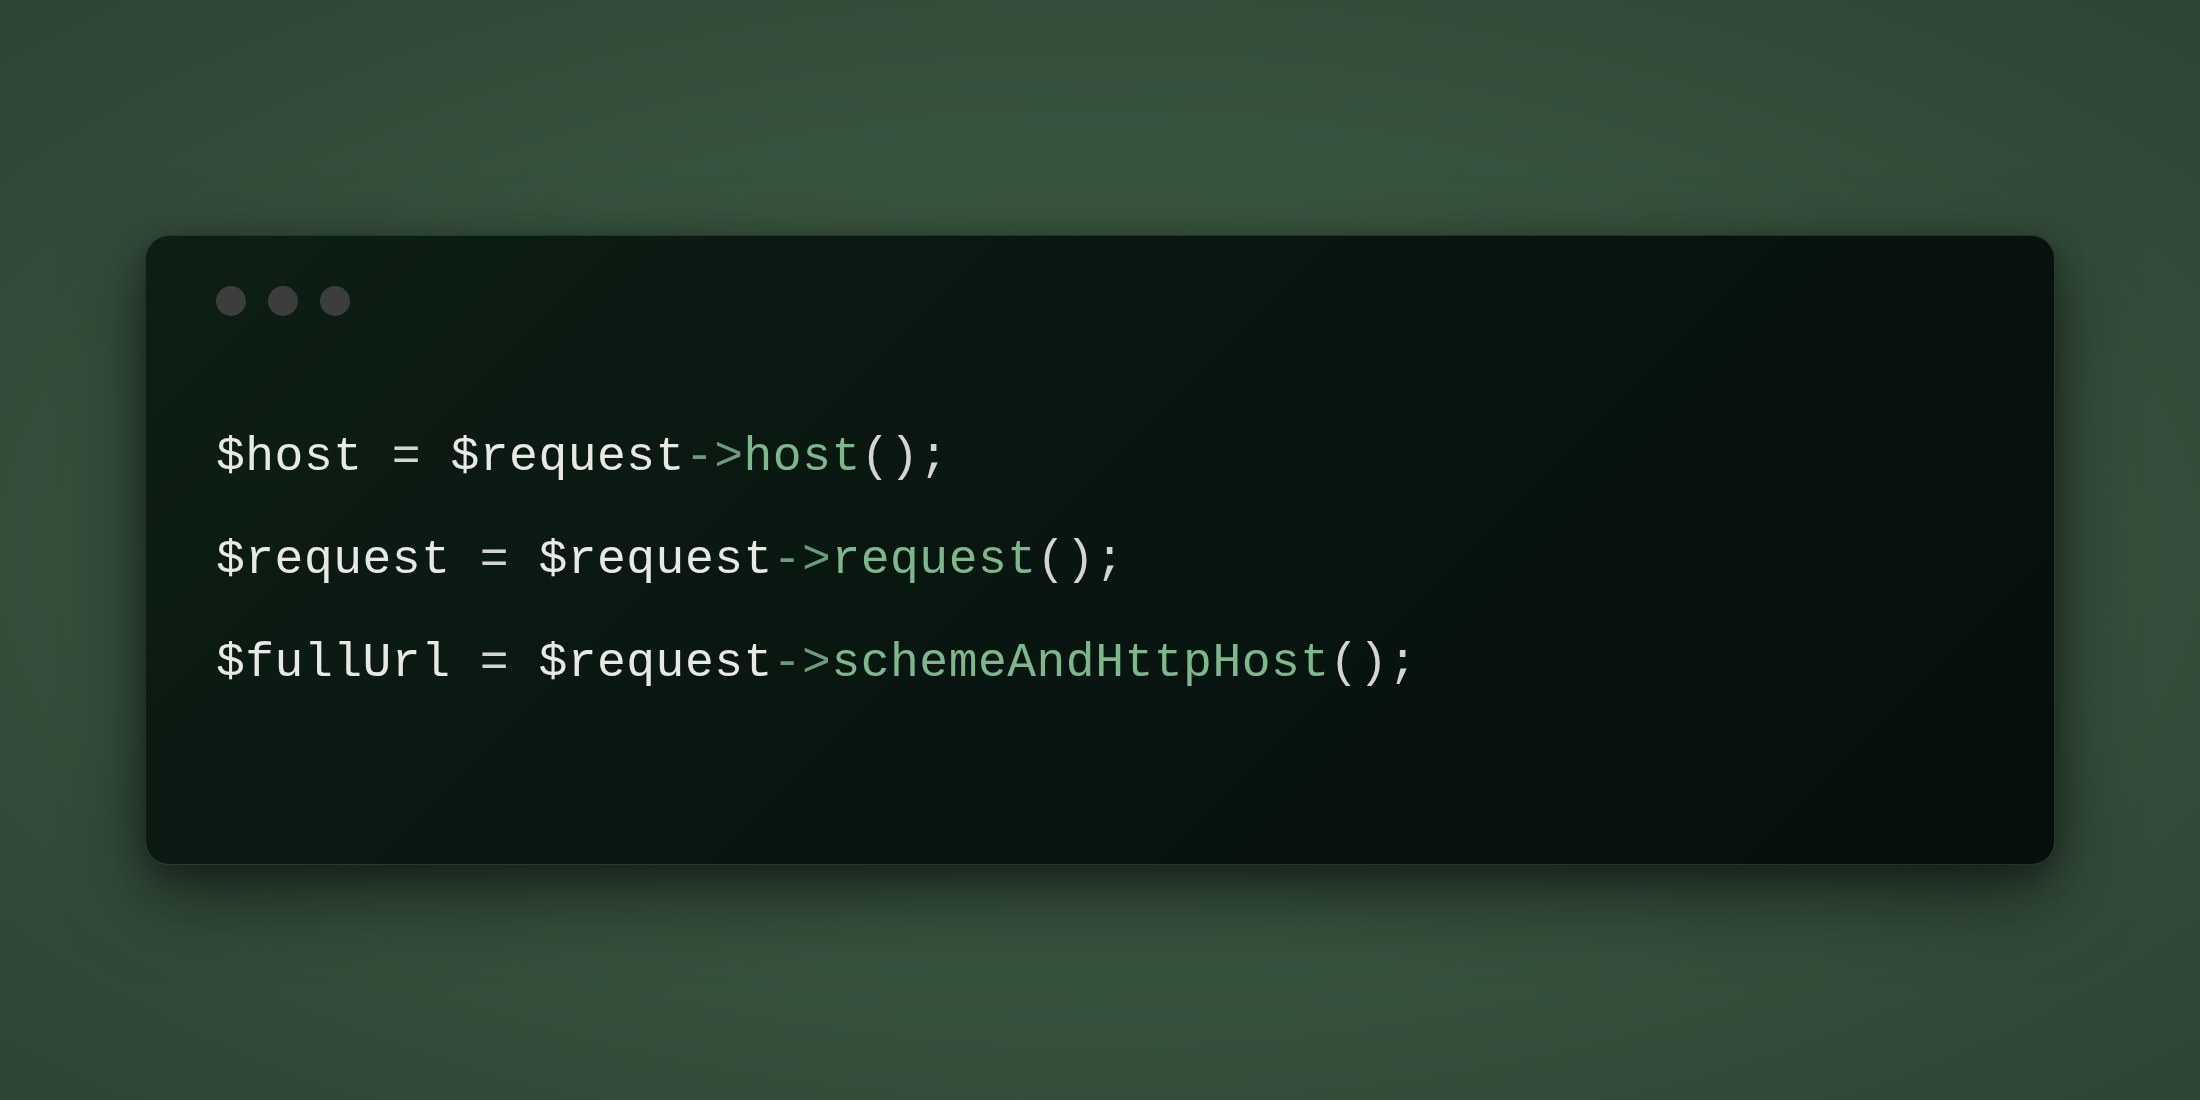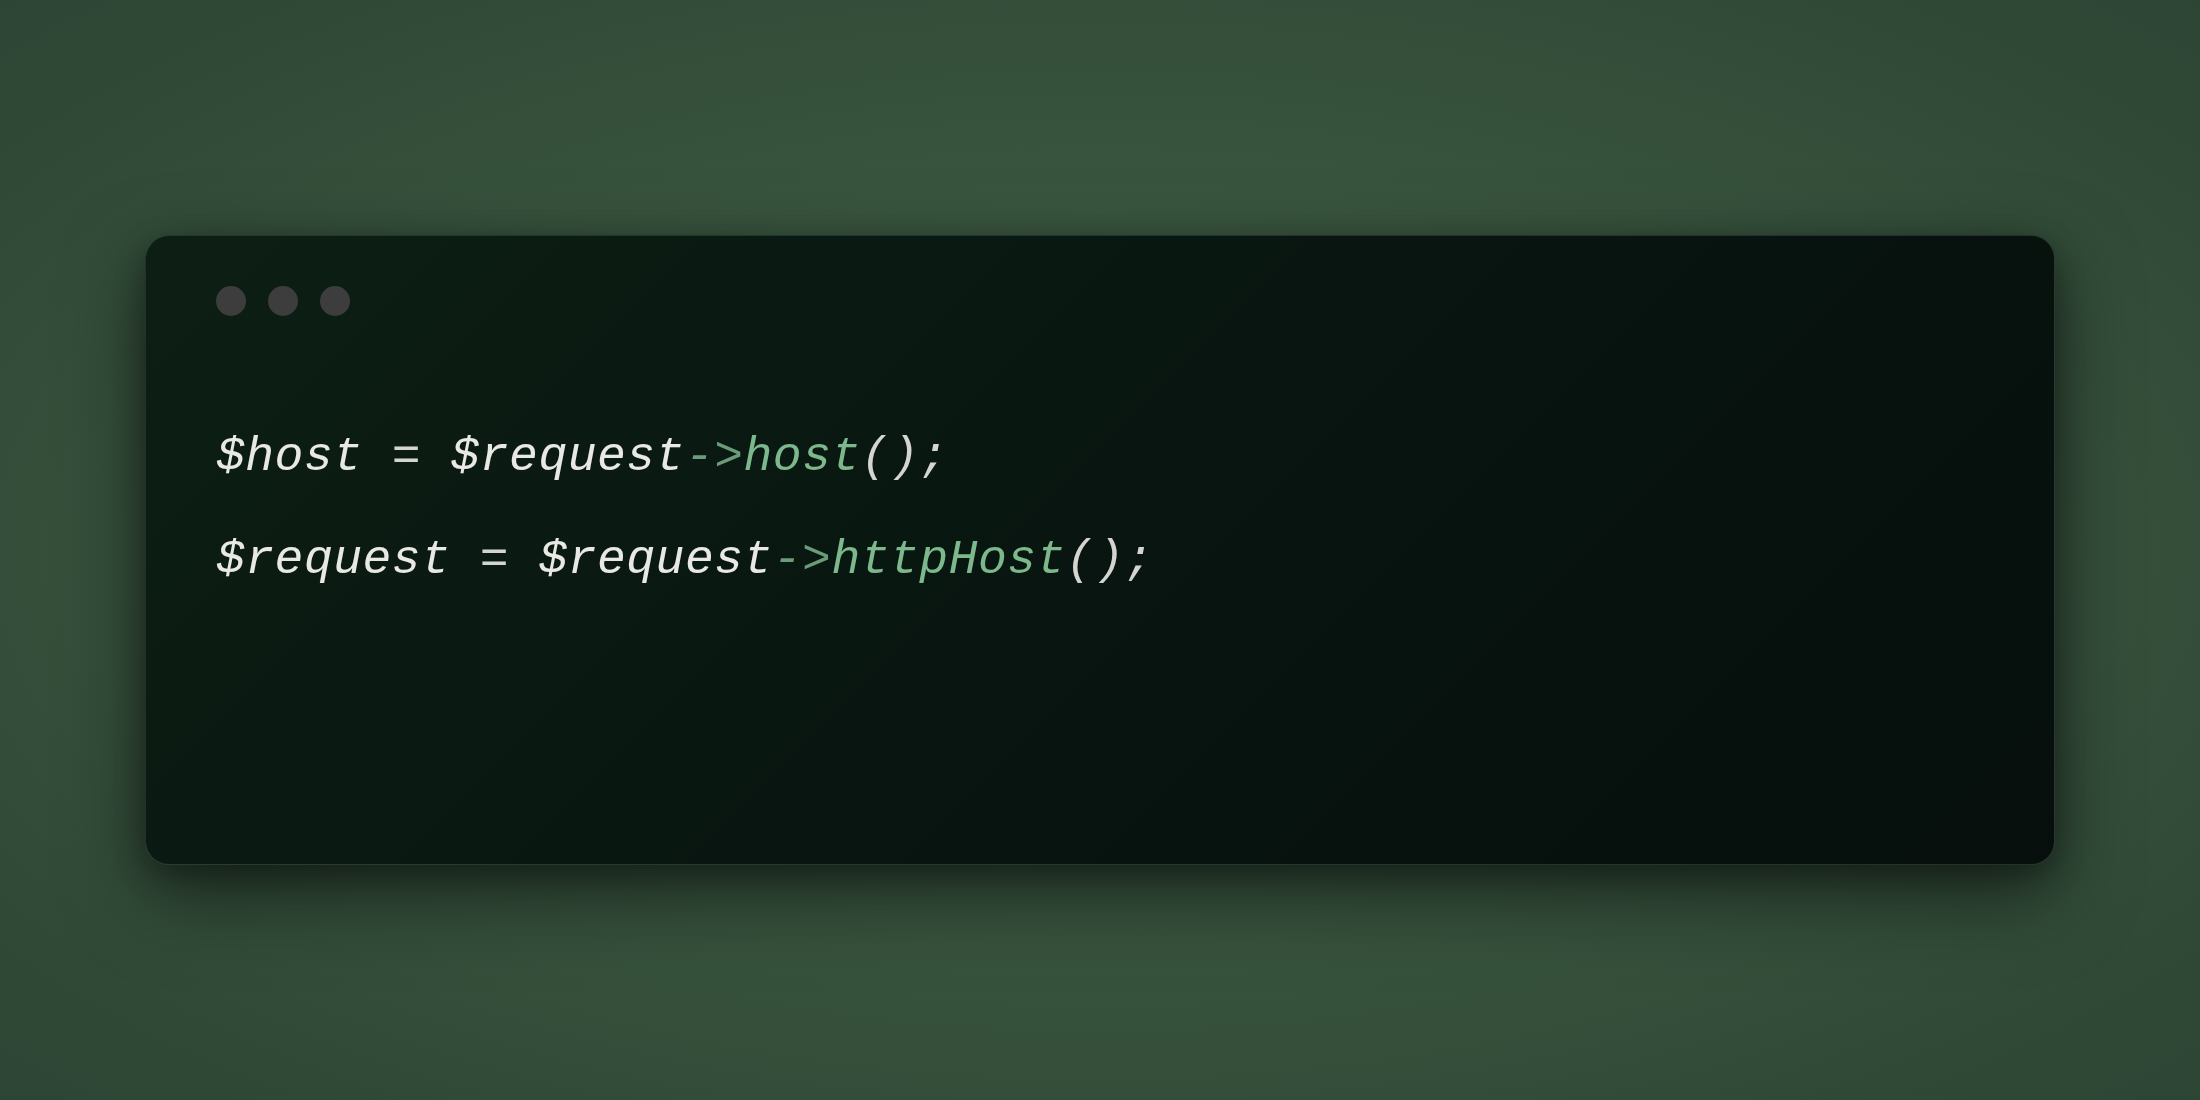--- a/index.html
+++ b/index.html
@@ -46,21 +46,20 @@
     .code-content {
       font-family: 'SF Mono', 'Monaco', 'Menlo', 'Consolas', 'Courier New', monospace;
       font-size: 48px;
       line-height: 2.15;
       letter-spacing: 0.5px;
       font-weight: 500;
     }
 
     .code-line {
       white-space: pre;
-      font-style: italic;
     }
 
     .tok-variable {
       color: #e8e8e4;
     }
 
     .tok-operator {
       color: #d4d4d0;
     }
 
@@ -88,15 +87,16 @@
 <body>
 
 <div class="code-window">
   <div class="traffic-lights">
     <div class="traffic-light"></div>
     <div class="traffic-light"></div>
     <div class="traffic-light"></div>
   </div>
   <div class="code-content" id="code-content">
   <div class="code-line"><span class="tok-variable">$host</span><span class="tok-space"> </span><span class="tok-operator">=</span><span class="tok-space"> </span><span class="tok-variable">$request</span><span class="tok-arrow">-&gt;</span><span class="tok-method">host</span><span class="tok-paren">()</span><span class="tok-semicolon">;</span></div>
-      <div class="code-line"><span class="tok-variable">$request</span><span class="tok-space"> </span><span class="tok-operator">=</span><span class="tok-space"> </span><span class="tok-variable">$request</span><span class="tok-arrow">-&gt;</span><span class="tok-method">httpHost</span><span class="tok-paren">()</span><span class="tok-semicolon">;</span></div>
+      <div class="code-line"><span class="tok-variable">$request</span><span class="tok-space"> </span><span class="tok-operator">=</span><span class="tok-space"> </span><span class="tok-variable">$request</span><span class="tok-arrow">-&gt;</span><span class="tok-method">request</span><span class="tok-paren">()</span><span class="tok-semicolon">;</span></div>
+      <div class="code-line"><span class="tok-variable">$fullUrl</span><span class="tok-space"> </span><span class="tok-operator">=</span><span class="tok-space"> </span><span class="tok-variable">$request</span><span class="tok-arrow">-&gt;</span><span class="tok-method">schemeAndHttpHost</span><span class="tok-paren">()</span><span class="tok-semicolon">;</span></div>
     </div>
 </div>
 
 </body></html>

